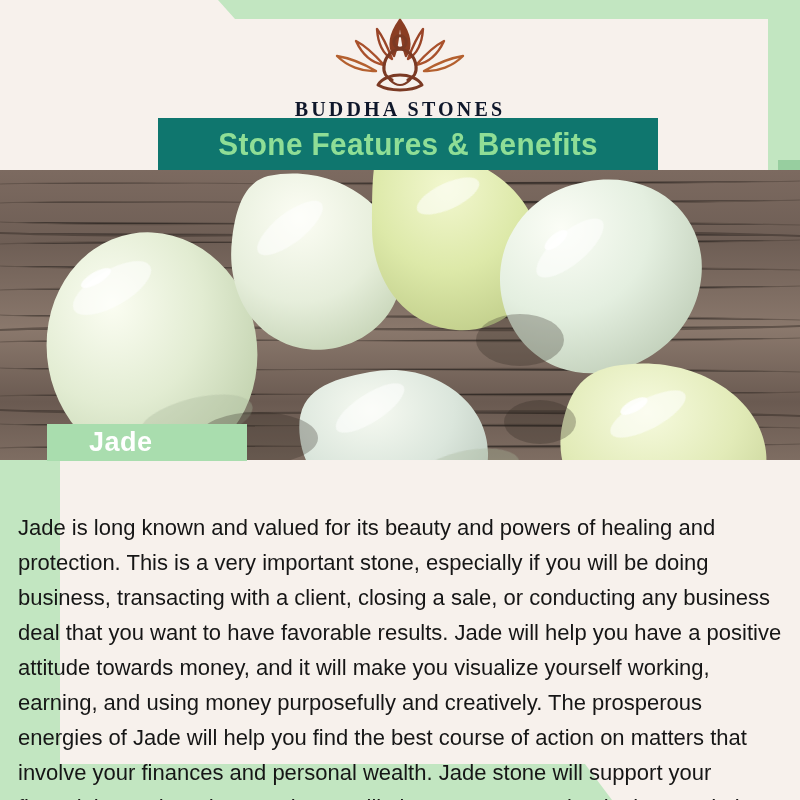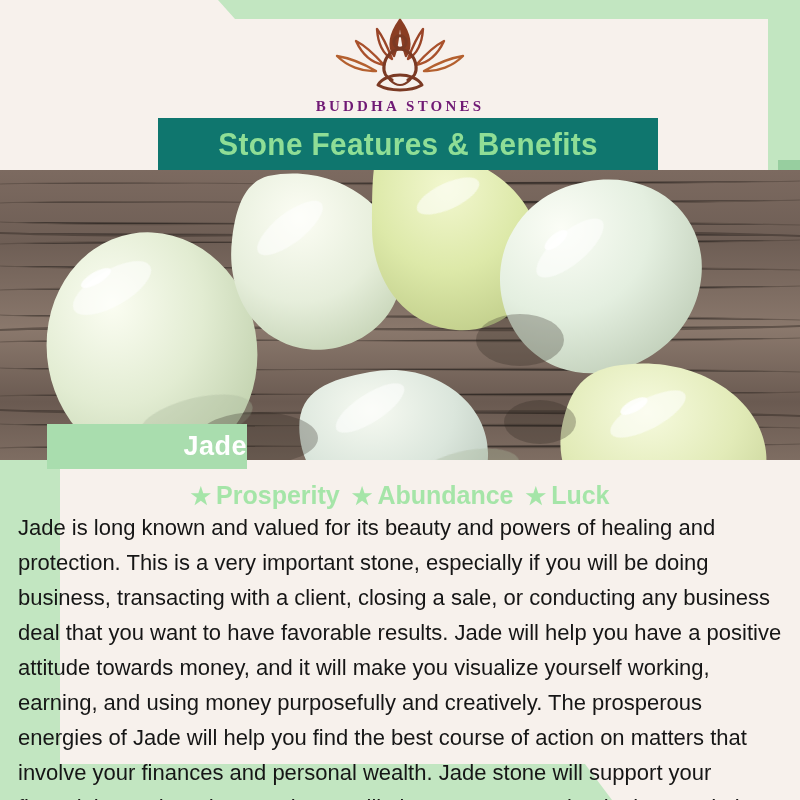--- a/index.html
+++ b/index.html
@@ -34,21 +34,21 @@
     bottom:0;left:0;width:612px;height:36px;
     background:#C2E6C1;
     clip-path:polygon(0 0,585px 0,612px 36px,0 36px);
   }
 
   
   #logo-block{position:absolute;top:16px;left:0;width:800px;text-align:center;z-index:5;}
   #lotus{display:block;margin:0 auto;}
   #brand-name{
     margin-top:4px;font-family:"Liberation Serif",serif;
-    font-size:15px;letter-spacing:3.2px;color:#701a75;font-weight:600;
+    font-size:20px;letter-spacing:3.2px;color:#0f172a;font-weight:600;
   }
 
   
   #title-banner{
     position:absolute;top:118px;left:158px;width:500px;height:52px;
     background:#0f766e;z-index:6;display:flex;align-items:center;justify-content:center;
   }
   #title-text{
     font-family:"Liberation Sans Narrow","Liberation Sans",sans-serif;
     font-weight:bold;font-size:32px;color:#8FDE96;
@@ -57,22 +57,22 @@
 
   
   #photo{
     position:absolute;top:170px;left:0;width:800px;height:290px;
     overflow:hidden;z-index:2;background:#6b5c52;
   }
   #photo svg{display:block;width:800px;height:290px;}
 
   
   #jade-band{
-    position:absolute;top:424px;left:47px;width:200px;height:45px;
-    background:#A9DDAE;z-index:7;display:flex;align-items:center;justify-content:flex-end;
+    position:absolute;top:424px;left:47px;width:200px;height:37px;
+    background:#A9DDAE;z-index:7;display:flex;align-items:center;
   }
   #jade-text{
     margin-left:42px;color:#FFFFFF;font-size:27px;font-weight:bold;letter-spacing:.5px;
   }
 
   
   #benefits{
     position:absolute;top:481px;left:0;width:800px;text-align:center;z-index:6;
     font-family:"Liberation Sans Narrow","Liberation Sans",sans-serif;
     font-weight:bold;font-size:25px;color:#A5E5A8;white-space:nowrap;
@@ -217,17 +217,16 @@
         <ellipse cx="520" cy="170" rx="44" ry="26"></ellipse>
         <ellipse cx="540" cy="252" rx="36" ry="22"></ellipse>
       </g>
     </svg>
   </div>
 
   <div id="jade-band">
     <div id="jade-text">Jade</div>
   </div>
 
-  <div id="benefits"><span class="star" style="margin-left: 0px;">★</span><span class="kw">Prosperity</span><span class="star">★</span><span class="kw">Abundance</span><span class="star">★</span><span class="kw">Luck</span></div>
 
   <div id="body-copy">Jade is long known and valued for its beauty and powers of healing and protection. This is a very important stone, especially if you will be doing business, transacting with a client, closing a sale, or conducting any business deal that you want to have favorable results. Jade will help you have a positive attitude towards money, and it will make you visualize yourself working, earning, and using money purposefully and creatively. The prosperous energies of Jade will help you find the best course of action on matters that involve your finances and personal wealth. Jade stone will support your financial growth and expansion. It will also promote new beginnings and give you the guidance that you need to be successful and wealthy!</div>
 
 </div>
 
 </body></html>

